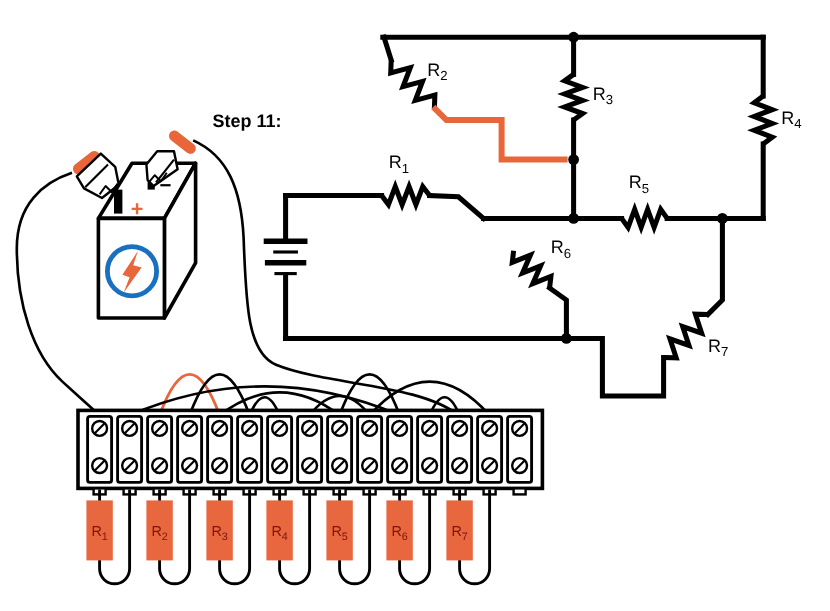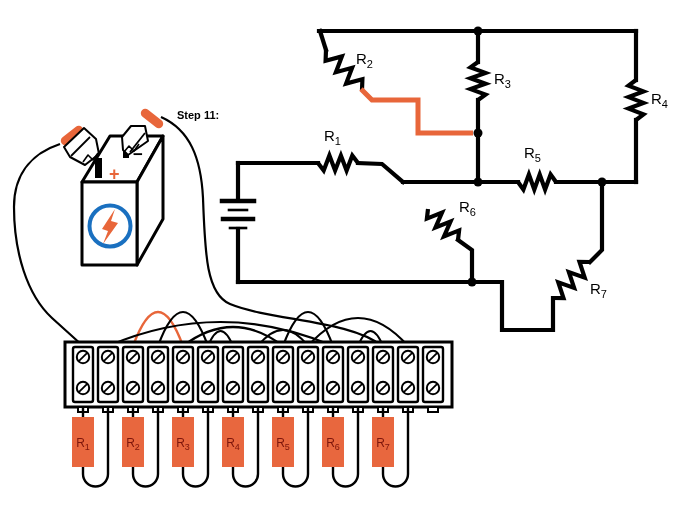--- a/index.html
+++ b/index.html
@@ -1,21 +1,21 @@
 <!DOCTYPE html>
 <html><head>
 <meta charset="utf-8">
 <style>
   html,body{margin:0;padding:0;background:#ffffff;}
   .canvas{position:relative;width:692px;height:509px;background:#ffffff;overflow:hidden;
           font-family:"Liberation Sans","DejaVu Sans",sans-serif;}
   svg{position:absolute;left:0;top:0;}
   .lbl{position:absolute;color:#000;font-size:15px;line-height:1;white-space:nowrap;}
   .lbl .sub{font-size:11px;vertical-align:-4px;}
-  .step{position:absolute;left:177px;top:93px;font-size:11px;font-weight:700;color:#000;margin-top:16px;}
+  .step{position:absolute;left:177px;top:93px;font-size:15px;font-weight:700;color:#000;}
   .sign{position:absolute;font-weight:700;line-height:1;}
   .sign-pos{left:109px;top:165px;color:#E8663A;font-size:18px;}
   .sign-neg{left:133px;top:146px;color:#000;font-size:17px;}
   .rlabel{position:absolute;width:22px;text-align:center;font-size:12px;color:#7D150B;line-height:1;}
   .rlabel .sub{font-size:9px;vertical-align:-3px;}
 </style>
 </head>
 <body>
 
 <div class="canvas">

